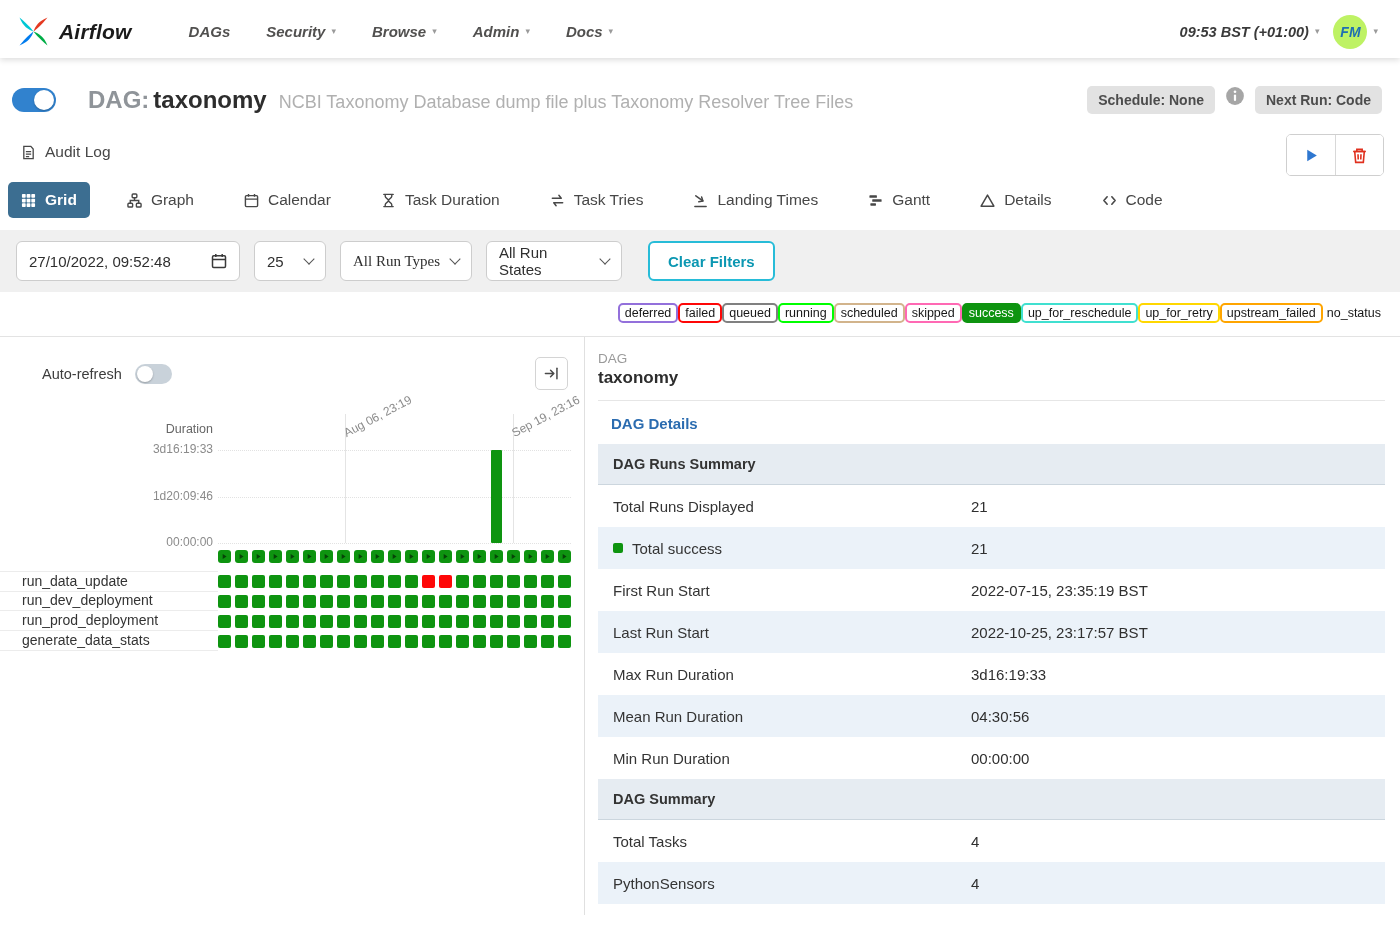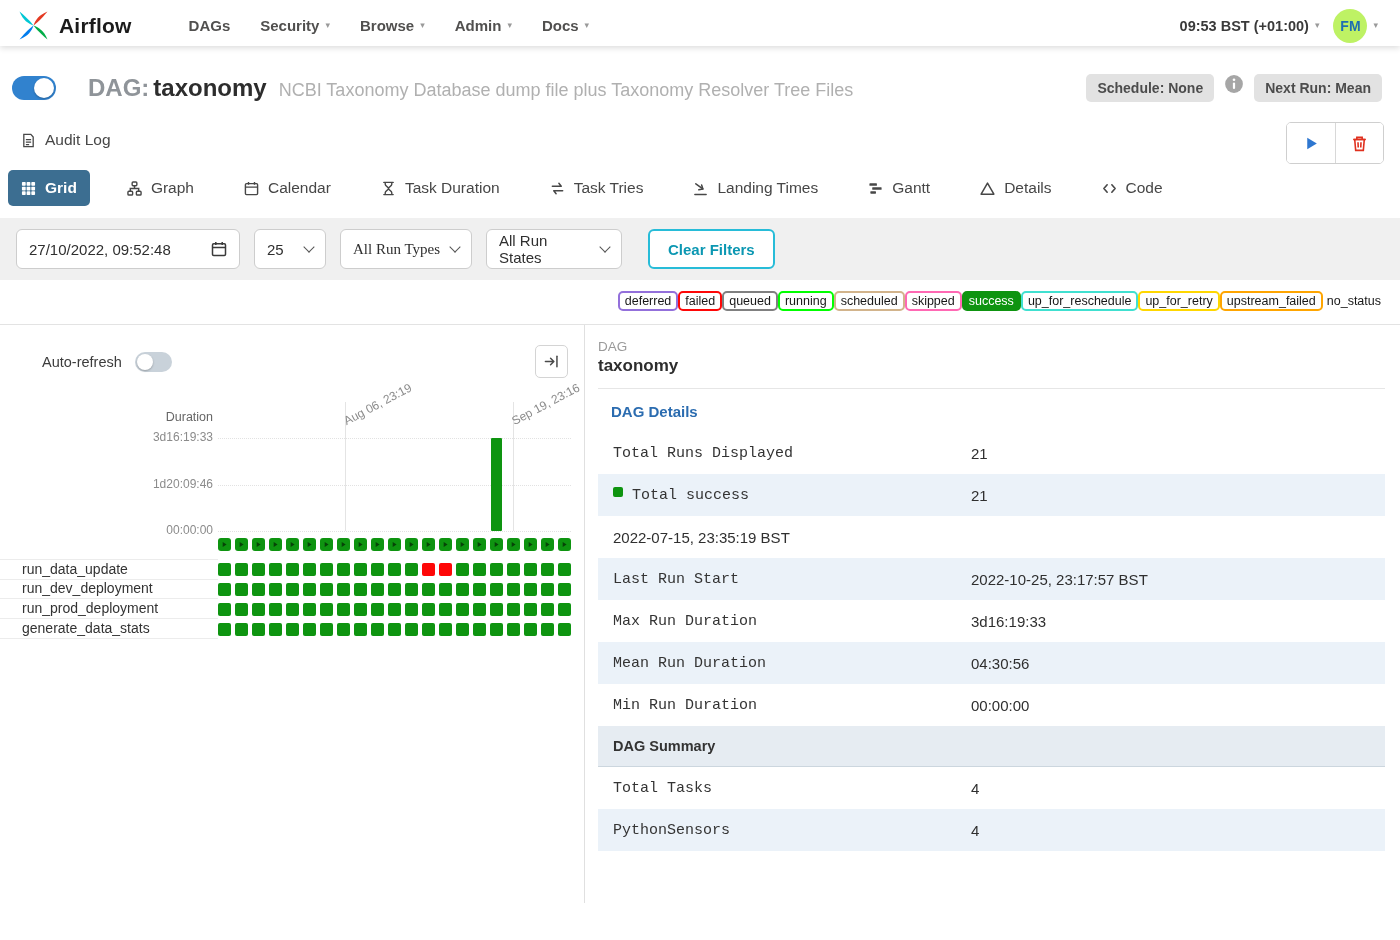--- a/index.html
+++ b/index.html
@@ -1,24 +1,24 @@
 <!DOCTYPE html>
 <html><head>
 <meta charset="utf-8">
 <style>
   * { box-sizing:border-box; margin:0; padding:0; }
   html,body { width:1400px; height:940px; }
   body { font-family:"Liberation Sans","DejaVu Sans",sans-serif; color:#3c3c3c; background:#fff; overflow:hidden; }
 
   
-  .navbar { height:46px; display:flex; align-items:center; padding:5px 22px 0 16px; background:#fff;
-            box-shadow:0 2px 6px rgba(0,0,0,.14); position:relative; z-index:10; }
+  .navbar { height:58px; display:flex; align-items:center; padding:5px 22px 0 16px; background:#fff;
+            box-shadow:0 2px 6px rgba(0,0,0,.14); position:relative; z-index:10;font-style:italic; }
   .brand { display:flex; align-items:center; gap:8px; margin-right:42px; cursor:pointer; }
   .brand-text { font-size:21px; font-weight:700; color:#1b1b1b; letter-spacing:.2px; }
-  .nav-menu { display:flex; align-items:center; }
+  .nav-menu { display:flex; align-items:center; gap:6px; }
   .nav-item { padding:10px 15px; font-size:15px; font-weight:600; color:#51504f; display:flex; align-items:center; gap:6px; cursor:pointer; }
   .caret { font-size:9px; color:#9a9a9a; line-height:1; }
   .nav-right { margin-left:auto; display:flex; align-items:center; gap:14px; }
   .clock-wrap, .avatar-wrap { display:flex; align-items:center; gap:6px; cursor:pointer; }
   .clock { font-size:14.5px; font-weight:700; color:#3a3a3a; }
   .avatar { width:34px; height:34px; border-radius:50%; background:#bef264; color:#1f6fb2; font-weight:700; font-size:14px;
             display:flex; align-items:center; justify-content:center; }
 
   
   .dag-header { display:flex; align-items:center; padding:28px 16px 10px 12px; }
@@ -99,21 +99,21 @@
   .ti-sq { width:13px; height:13px; border-radius:2px; cursor:pointer; }
 
   
   .right-panel { flex:1; padding:14px 15px 0 13px; overflow:hidden; }
   .rp-kicker { color:#9a9a9a; font-size:13.5px; }
   .rp-name { font-size:17px; font-weight:700; color:#2d2d2d; margin-top:2px; padding-bottom:12px; border-bottom:1px solid #e6e6e6; }
   .rp-details-link { color:#2b6cb0; font-weight:600; font-size:15px; margin:14px 0 12px 13px; display:inline-block; cursor:pointer; }
   .sec-header { background:#e6ecf2; border-bottom:1px solid #ccd6de; font-weight:700; font-size:14.5px; color:#333; padding:12px 15px; }
   .srow { display:flex; align-items:center; font-size:15px; min-height:42px; padding:10px 15px; background:#fff; }
   .srow.striped { background:#ebf2f9; }
-  .srow .lbl { width:358px; flex:0 0 358px; display:flex; align-items:flex-start; gap:9px; color:#343434;font-family:Liberation Mono, monospace; }
+  .srow .lbl { width:358px; flex:0 0 358px; display:flex; align-items:center; gap:9px; color:#343434; }
   .srow .val { color:#2f2f2f; }
   .succ-sq { width:10px; height:10px; border-radius:2px; display:inline-block; flex:0 0 auto; }
 </style>
 </head>
 <body>
 
 <nav class="navbar">
   <div class="brand">
     <span style="display:inline-flex">
       <svg viewBox="0 0 40 40" width="35" height="35">
@@ -173,21 +173,21 @@
   </div>
   <div class="header-right">
     <span class="pill-badge">Schedule: None</span>
     <span class="info-wrap">
       <svg viewBox="0 0 18 18" width="20" height="20">
           <circle cx="9" cy="9" r="8" fill="#a6a6a6"></circle>
           <circle cx="9" cy="5.2" r="1.2" fill="#fff"></circle>
           <rect x="8" y="7.6" width="2" height="6" rx="1" fill="#fff"></rect>
         </svg>
     </span>
-    <span class="pill-badge">Next Run: Mean</span>
+    <span class="pill-badge">Next Run: Code</span>
   </div>
 </section>
 
 <section class="tabs-section">
   <div class="tabs-rows">
     <div class="tabs-row">
         <div class="tab">
           <span class="ticon">
             <svg viewBox="0 0 16 16">
               <g fill="none" stroke="currentColor" stroke-width="1.4">
@@ -611,34 +611,38 @@
           </div>
         </div>
       </div>
   </div>
 
   <div class="right-panel">
     <div class="rp-kicker">DAG</div>
     <div class="rp-name">taxonomy</div>
     <a class="rp-details-link">DAG Details</a>
     <div>
+        <div class="sec-header">DAG Runs Summary</div>
         <div class="srow">
           <div class="lbl">
             <span>Total Runs Displayed</span>
           </div>
           <div class="val">21</div>
         </div>
         <div class="srow striped">
           <div class="lbl">
             <span class="succ-sq" style="background: rgb(14, 148, 16);"></span>
             <span>Total success</span>
           </div>
           <div class="val">21</div>
         </div>
         <div class="srow">
+          <div class="lbl">
+            <span>First Run Start</span>
+          </div>
           <div class="val">2022-07-15, 23:35:19 BST</div>
         </div>
         <div class="srow striped">
           <div class="lbl">
             <span>Last Run Start</span>
           </div>
           <div class="val">2022-10-25, 23:17:57 BST</div>
         </div>
         <div class="srow">
           <div class="lbl">

